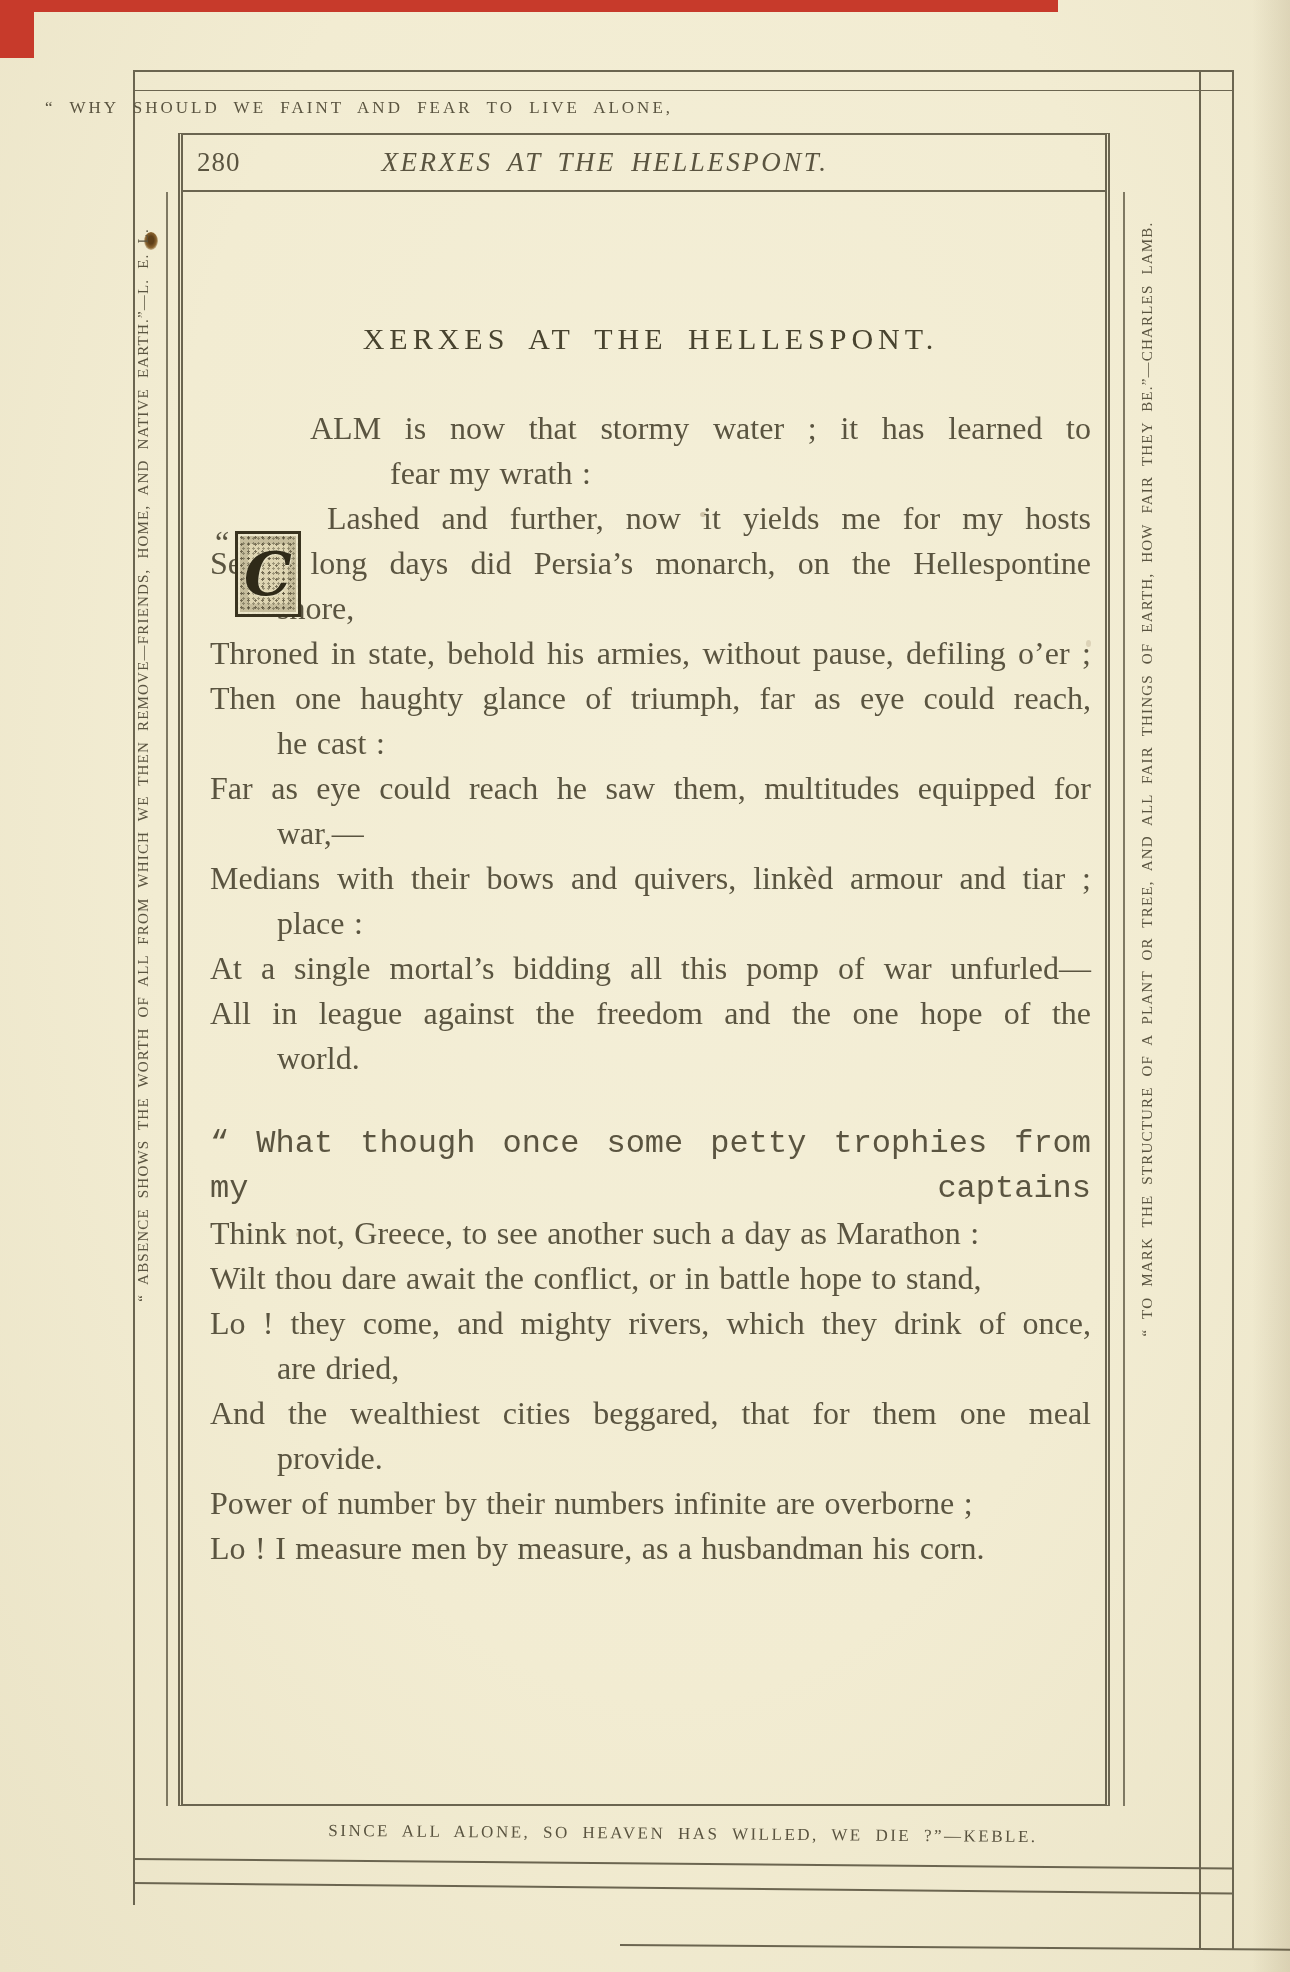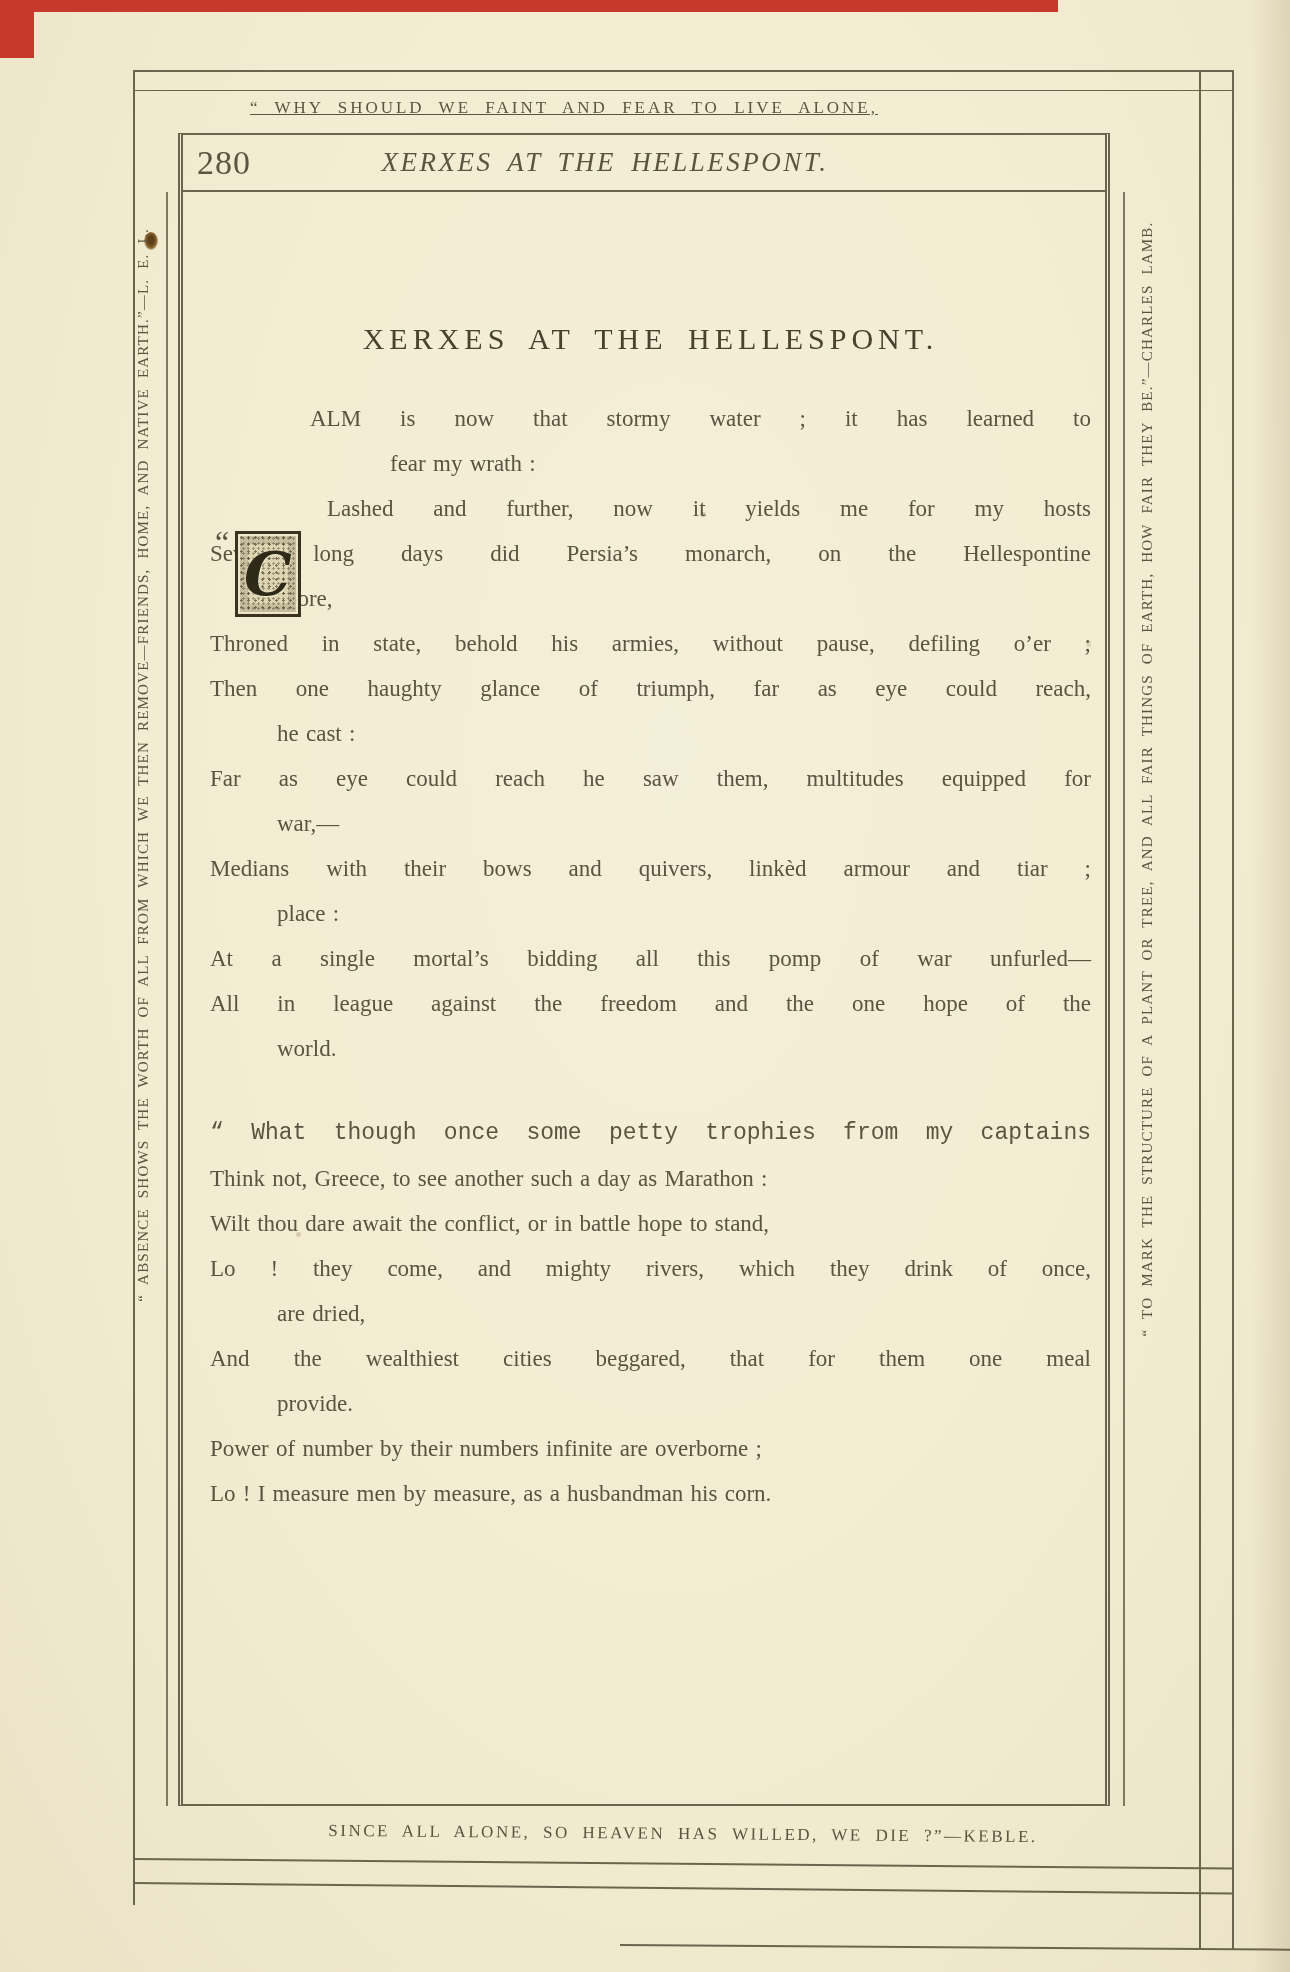--- a/index.html
+++ b/index.html
@@ -37,42 +37,42 @@
   .r-right1{ left:1199px; top:70px; width:2px; height:1880px; }
   .r-right2{ left:1232px; top:70px; width:2px; height:1880px; }
   .r-bot1{ left:133px; top:1858px; width:1100px; height:2px; transform:rotate(.5deg); transform-origin:left center; }
   .r-bot2{ left:133px; top:1882px; width:1100px; height:2px; transform:rotate(.55deg); transform-origin:left center; }
   .r-bot3{ left:620px; top:1944px; width:670px; height:2px; transform:rotate(.4deg); transform-origin:left center; }
   .r-inleft { left:166px;  top:192px; width:2px; height:1614px; opacity:.85; }
   .r-inright{ left:1123px; top:192px; width:2px; height:1614px; opacity:.85; }
 
   
   .mq{ position:absolute; color:var(--ink); font-size:17px; letter-spacing:3px; word-spacing:7px; white-space:nowrap; }
-  .top-quote{ left:119px; top:98px; width:1066px; text-align:center; transform:translateX(-88px);text-decoration:underline; }
+  .top-quote{ left:133px; top:98px; width:1066px; transform:translateX(-88px); }
   .bottom-quote{ left:133px; top:1824px; width:1100px; text-align:center; letter-spacing:2.5px; word-spacing:6px; transform:rotate(.5deg); }
   .side-quote{ position:absolute; height:26px; text-align:center; color:var(--ink);
     font-size:15px; letter-spacing:1.2px; word-spacing:5px; white-space:nowrap; }
   .left-quote{ width:1190px; left:-447px; top:752px; transform:rotate(-90deg); }
   .right-quote{ width:1230px; left:537px; top:766px; transform:rotate(-90deg); }
 
   
   .inner-box{
     position:absolute; left:178px; top:133px; width:932px; height:1673px;
     border:2px solid var(--rule); border-left:5px double var(--rule); border-right:5px double var(--rule);
     background:transparent;
   }
   .head{ position:relative; height:57px; border-bottom:2px solid var(--rule); line-height:55px; color:var(--ink); }
-  .pagenum{ position:absolute; left:14px; top:0; font-size:34px; letter-spacing:1px; }
+  .pagenum{ position:absolute; left:14px; top:0; font-size:27px; letter-spacing:1px; }
   .running{ position:absolute; left:422px; top:0; transform:translateX(-50%);
     font-style:italic; font-size:27px; letter-spacing:2.5px; word-spacing:6px; }
 
   .poem-area{ position:relative; height:1612px; padding:0 14px 0 27px; color:var(--ink); }
   .title{ margin-top:128px; text-align:center; font-size:30px; font-weight:normal;
     letter-spacing:5px; word-spacing:8px; color:var(--ink-strong); line-height:38px; }
-  .lines{ margin-top:38px; font-size:23px; }
+  .lines{ margin-top:48px; font-size:32px; }
   .line{ line-height:45px; min-height:45px; word-spacing:1.5px; }
   .j{ text-align:justify; text-align-last:justify; }
   .drop{ padding-left:100px; }
   .hang2{ padding-left:117px; }
   .deep{ padding-left:180px; }
   .cont{ padding-left:67px; }
   .stanza{ margin-top:40px;font-family:Liberation Mono, monospace; }
 
   .open-quote{ position:absolute; left:32px; top:204px; font-size:32px; color:var(--ink); }
   .dropcap{

